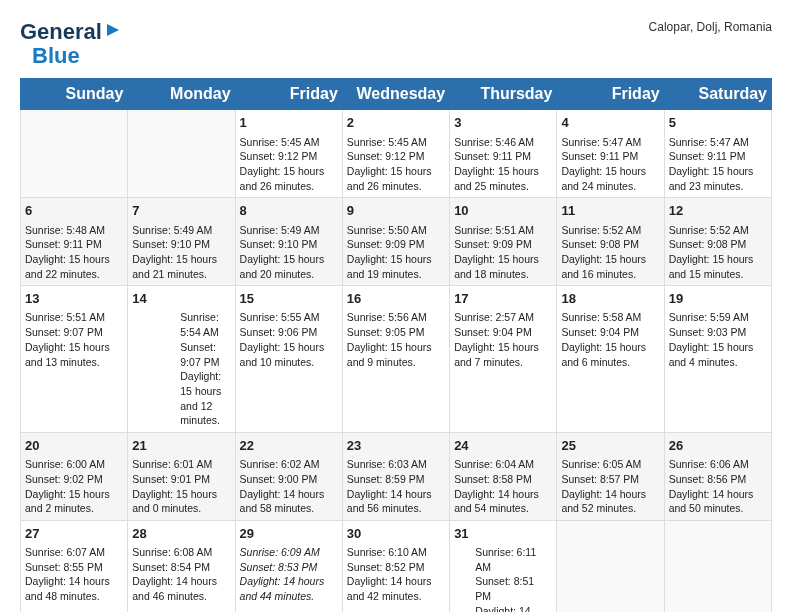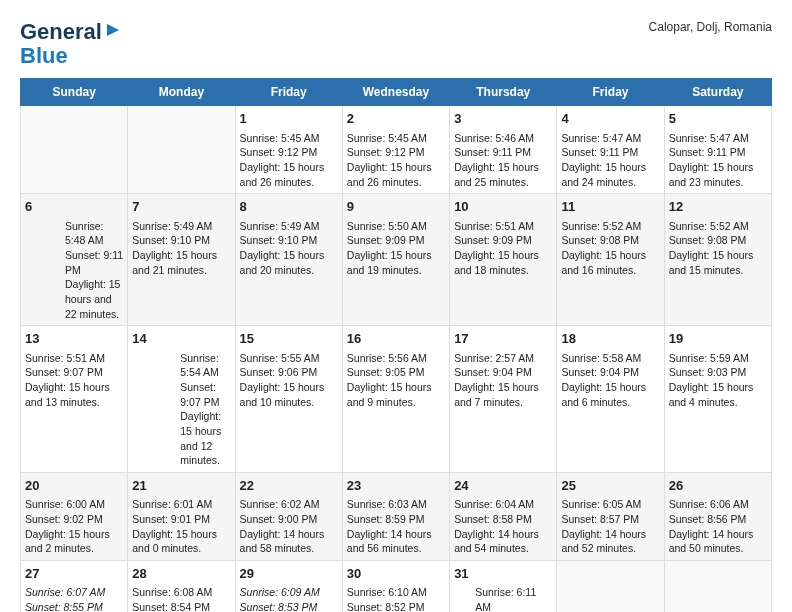--- a/index.html
+++ b/index.html
@@ -47,22 +47,22 @@
       width: 100%;
       border-collapse: collapse;
       font-size: 11px;
     }
     thead tr {
       background: #2c6fad;
       color: #fff;
     }
     thead th {
       padding: 6px 4px;
-      text-align: center;
-      font-size: 12px;
+      text-align: right;
+      font-size: 16px;
       font-weight: bold;
       border: 1px solid #2c6fad;
     }
     tbody tr {
       border-bottom: 1px solid #ccc;
     }
     tbody td {
       vertical-align: top;
       padding: 4px;
       border: 1px solid #ddd;
@@ -97,21 +97,21 @@
 <div class="header">
   <div class="logo">
     <div style="display:flex;align-items:center;">
       <span class="logo-text">General<span></span></span>
       <span style="display:inline-block;margin-left:3px;">
         <svg width="16" height="16" viewBox="0 0 16 16">
             <polygon points="2,2 14,8 2,14" fill="#1a7abf"></polygon>
           </svg>
       </span>
     </div>
-    <span class="logo-text" style="color:#1a7abf;font-size:22px;font-weight:bold;">Blue</span>
+    <span class="logo-text" style="color:#1a7abf;font-size:22px;font-weight:bold;margin-left:12px;">Blue</span>
   </div>
   <div class="title-block">
     <div class="location">Calopar, Dolj, Romania</div>
   </div>
 </div>
 
 <table>
   <thead>
     <tr>
     <th>Sunday</th>
@@ -154,21 +154,21 @@
         <td>
           <span class="day-num">5</span>
           <div class="day-info" style="white-space: pre-line;">Sunrise: 5:47 AM
 Sunset: 9:11 PM
 Daylight: 15 hours and 23 minutes.</div>
         </td>
       </tr>
       <tr>
         <td>
           <span class="day-num">6</span>
-          <div class="day-info" style="white-space: pre-line; margin-left: 40px;">Sunrise: 5:48 AM
+          <div class="day-info" style="white-space: pre-line;">Sunrise: 5:48 AM
 Sunset: 9:11 PM
 Daylight: 15 hours and 22 minutes.</div>
         </td>
         <td>
           <span class="day-num">7</span>
           <div class="day-info" style="white-space: pre-line;">Sunrise: 5:49 AM
 Sunset: 9:10 PM
 Daylight: 15 hours and 21 minutes.</div>
         </td>
         <td>
@@ -286,21 +286,21 @@
         <td>
           <span class="day-num">26</span>
           <div class="day-info" style="white-space: pre-line;">Sunrise: 6:06 AM
 Sunset: 8:56 PM
 Daylight: 14 hours and 50 minutes.</div>
         </td>
       </tr>
       <tr>
         <td>
           <span class="day-num">27</span>
-          <div class="day-info" style="white-space: pre-line; font-style: italic;">Sunrise: 6:07 AM
+          <div class="day-info" style="white-space: pre-line;">Sunrise: 6:07 AM
 Sunset: 8:55 PM
 Daylight: 14 hours and 48 minutes.</div>
         </td>
         <td>
           <span class="day-num">28</span>
           <div class="day-info" style="white-space: pre-line;">Sunrise: 6:08 AM
 Sunset: 8:54 PM
 Daylight: 14 hours and 46 minutes.</div>
         </td>
         <td>

